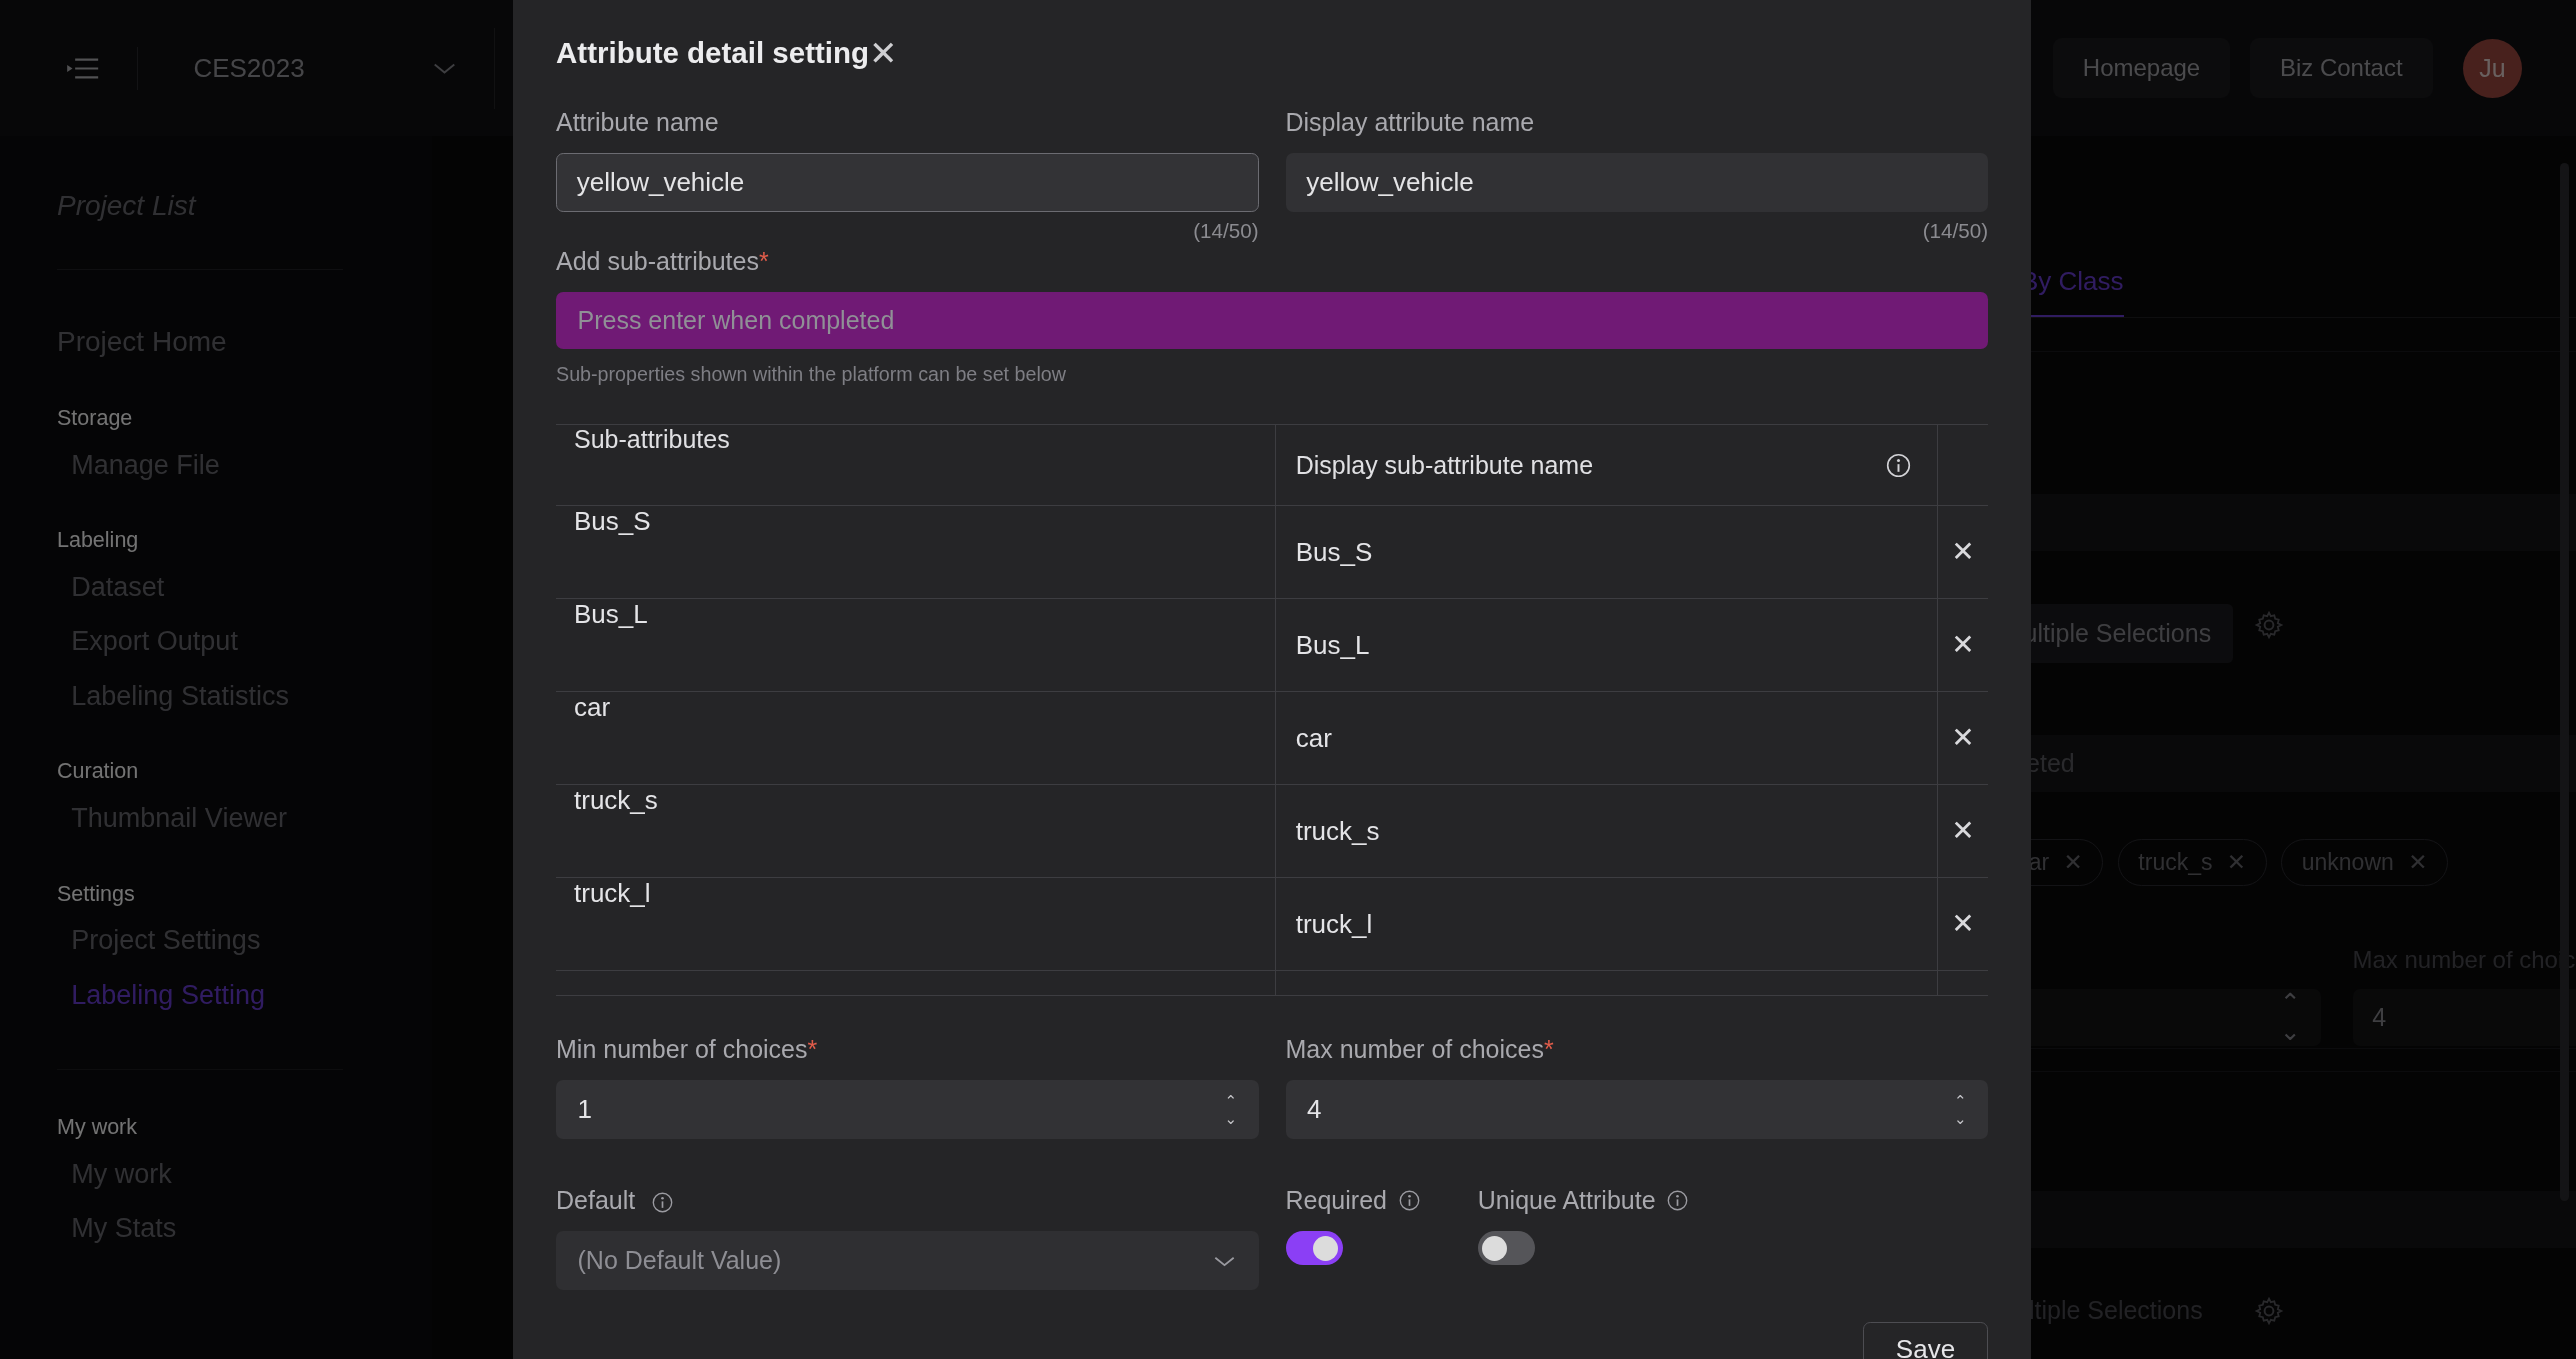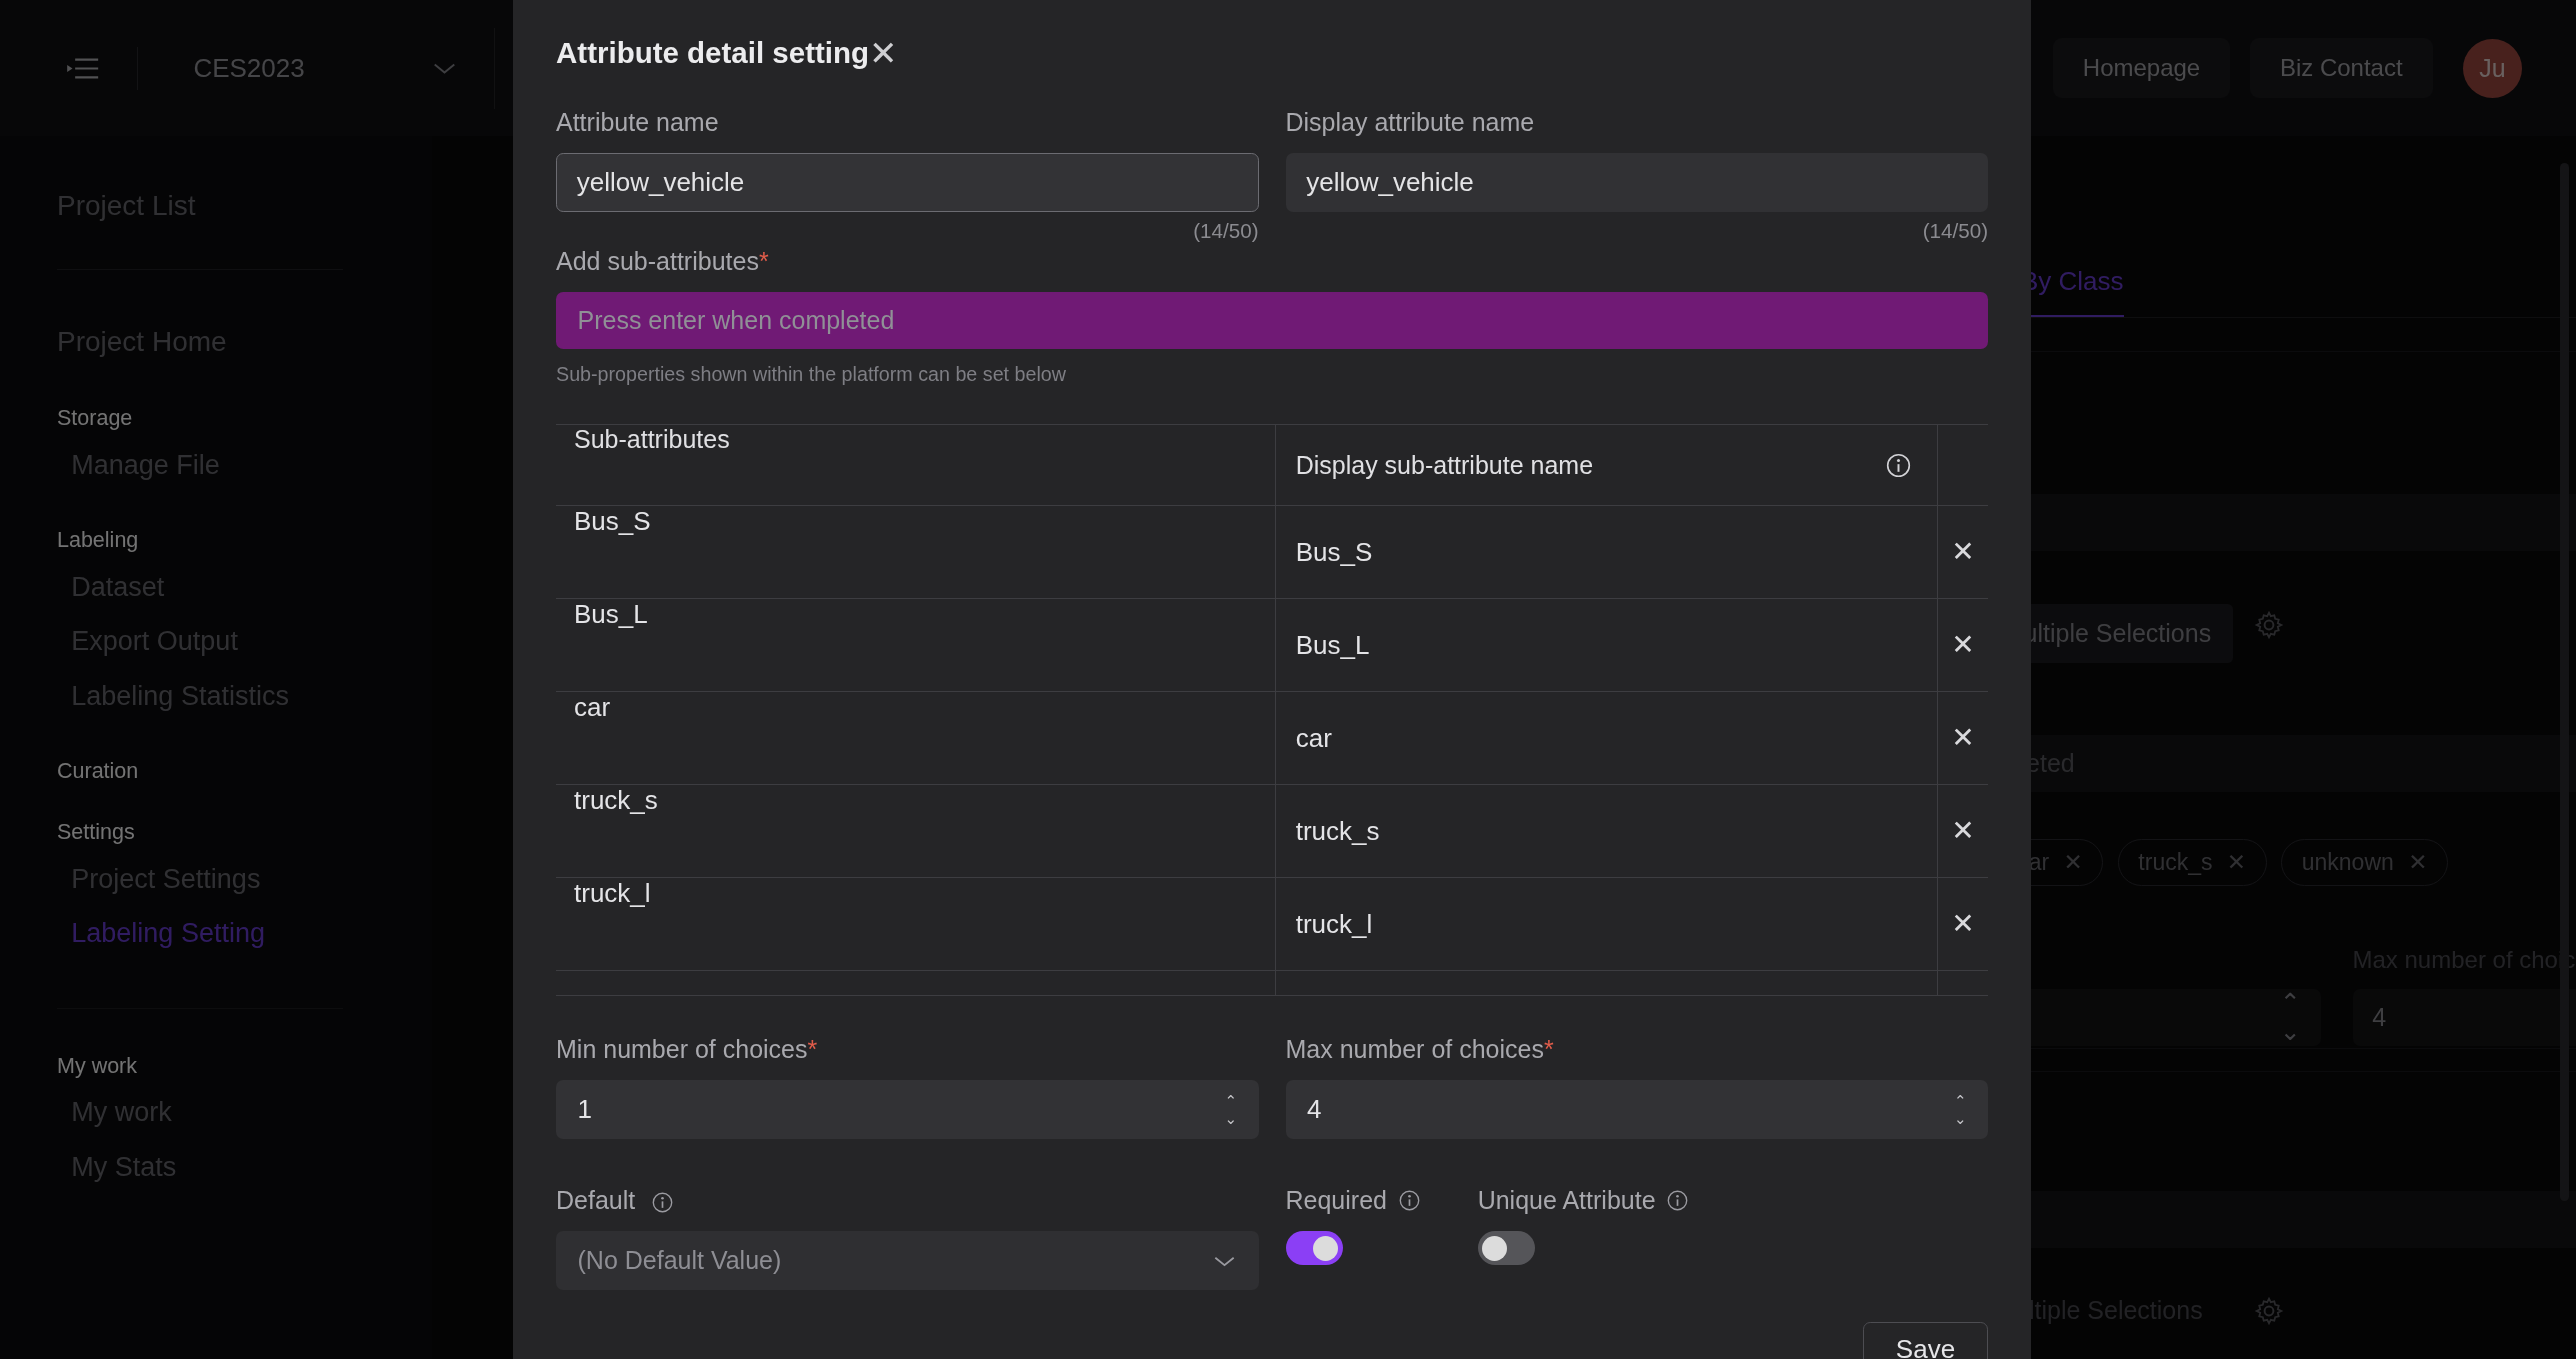--- a/index.html
+++ b/index.html
@@ -49,21 +49,21 @@
     background: #a04a42; color: #e8d6d3; font-size: 25px;
     display: flex; align-items: center; justify-content: center;
     cursor: pointer; margin-left: 10.7px;
   }
 
   
   .sidebar {
     position: absolute; top: 136px; left: 0; width: 432px; height: 1224px;
     background: #0c0c0e; padding: 54px 0 0 57px;
   }
-  .side-top { color: #6b6b71; font-size: 28px; }
+  .side-top { color: #6b6b71; font-size: 28px; font-style: italic; }
   .side-hr { width: 286px; height: 0.9px; background: #232326; margin: 47px 0 45px 0; }
   .side-item {
     color: #6b6b71; font-size: 28px; padding: 11.6px 0; cursor: pointer;
   }
   .side-item.sub { padding-left: 14.3px; font-size: 27px; }
   .side-item.active { color: #6c3fd8; }
   .side-group {
     color: #ffffff; font-size: 21.5px; margin: 36px 0 7.2px 0;
   }
   .side-hr2 { width: 286px; height: 0.9px; background: #1e1e21; margin: 47px 0 45px 0; }
@@ -247,20 +247,21 @@
 
       <div class="side-group">Storage</div>
       <div class="side-item sub">Manage File</div>
 
       <div class="side-group">Labeling</div>
       <div class="side-item sub">Dataset</div>
       <div class="side-item sub">Export Output</div>
       <div class="side-item sub">Labeling Statistics</div>
 
       <div class="side-group">Curation</div>
+      <div class="side-item sub">Thumbnail Viewer</div>
 
       <div class="side-group">Settings</div>
       <div class="side-item sub">Project Settings</div>
       <div class="side-item sub active">Labeling Setting</div>
 
       <div class="side-hr2"></div>
       <div class="side-group">My work</div>
       <div class="side-item sub">My work</div>
       <div class="side-item sub">My Stats</div>
     </div>

